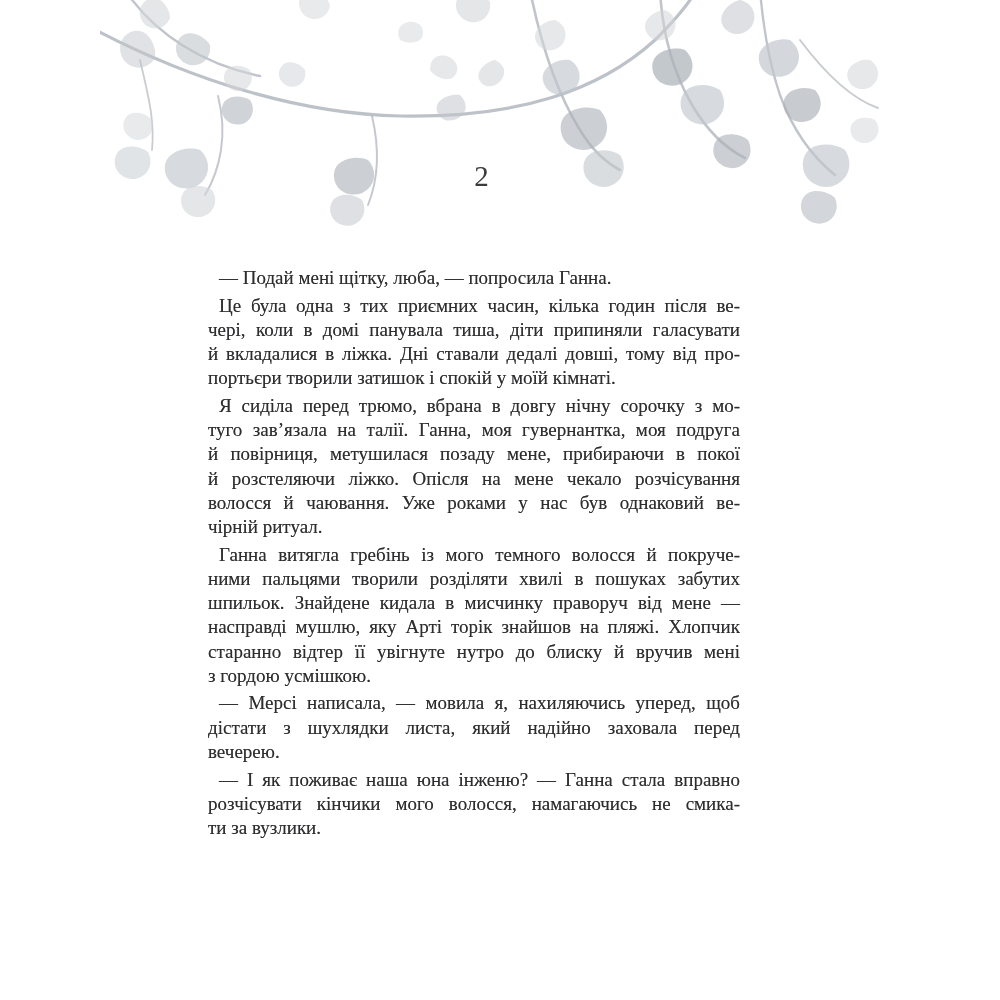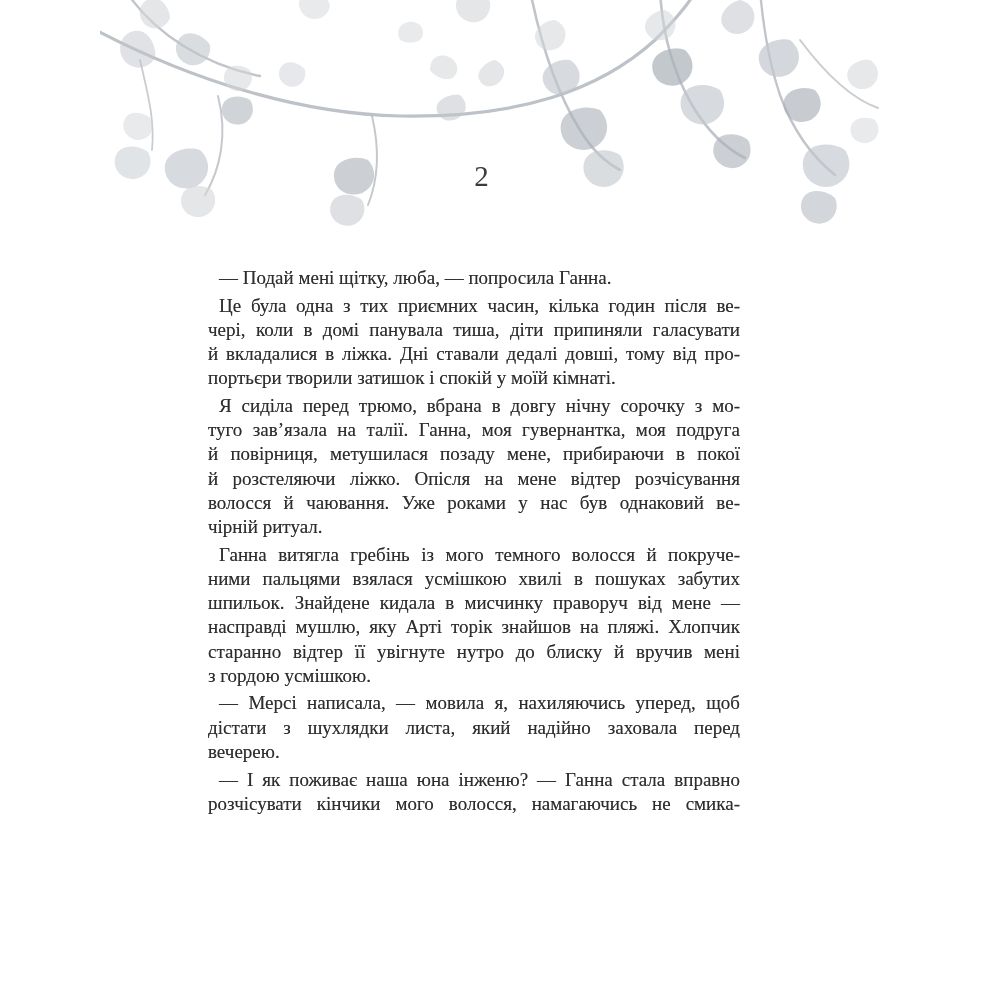--- a/index.html
+++ b/index.html
@@ -131,36 +131,37 @@
       <div class="para">
         <div class="line first">Це була одна з тих приємних часин, кілька годин після ве-</div>
         <div class="line">чері, коли в домі панувала тиша, діти припиняли галасувати</div>
         <div class="line">й вкладалися в ліжка. Дні ставали дедалі довші, тому від про-</div>
         <div class="line last">портьєри творили затишок і спокій у моїй кімнаті.</div>
       </div>
       <div class="para">
         <div class="line first">Я сиділа перед трюмо, вбрана в довгу нічну сорочку з мо-</div>
         <div class="line">туго зав’язала на талії. Ганна, моя гувернантка, моя подруга</div>
         <div class="line">й повірниця, метушилася позаду мене, прибираючи в покої</div>
-        <div class="line">й розстеляючи ліжко. Опісля на мене відтер розчісування</div>
+        <div class="line">й розстеляючи ліжко. Опісля на мене чекало розчісування</div>
         <div class="line">волосся й чаювання. Уже роками у нас був однаковий ве-</div>
         <div class="line last">чірній ритуал.</div>
       </div>
       <div class="para">
         <div class="line first">Ганна витягла гребінь із мого темного волосся й покруче-</div>
-        <div class="line">ними пальцями взялася усмішкою хвилі в пошуках забутих</div>
+        <div class="line">ними пальцями творили розділяти хвилі в пошуках забутих</div>
         <div class="line">шпильок. Знайдене кидала в мисчинку праворуч від мене —</div>
         <div class="line">насправді мушлю, яку Арті торік знайшов на пляжі. Хлопчик</div>
         <div class="line">старанно відтер її увігнуте нутро до блиску й вручив мені</div>
         <div class="line last">з гордою усмішкою.</div>
       </div>
       <div class="para">
         <div class="line first">— Мерсі написала, — мовила я, нахиляючись уперед, щоб</div>
         <div class="line">дістати з шухлядки листа, який надійно заховала перед</div>
         <div class="line last">вечерею.</div>
       </div>
       <div class="para">
         <div class="line first">— І як поживає наша юна інженю? — Ганна стала вправно</div>
         <div class="line">розчісувати кінчики мого волосся, намагаючись не смика-</div>
+        <div class="line last">ти за вузлики.</div>
       </div>
     </div>
 
 </div>
 
 </body></html>

